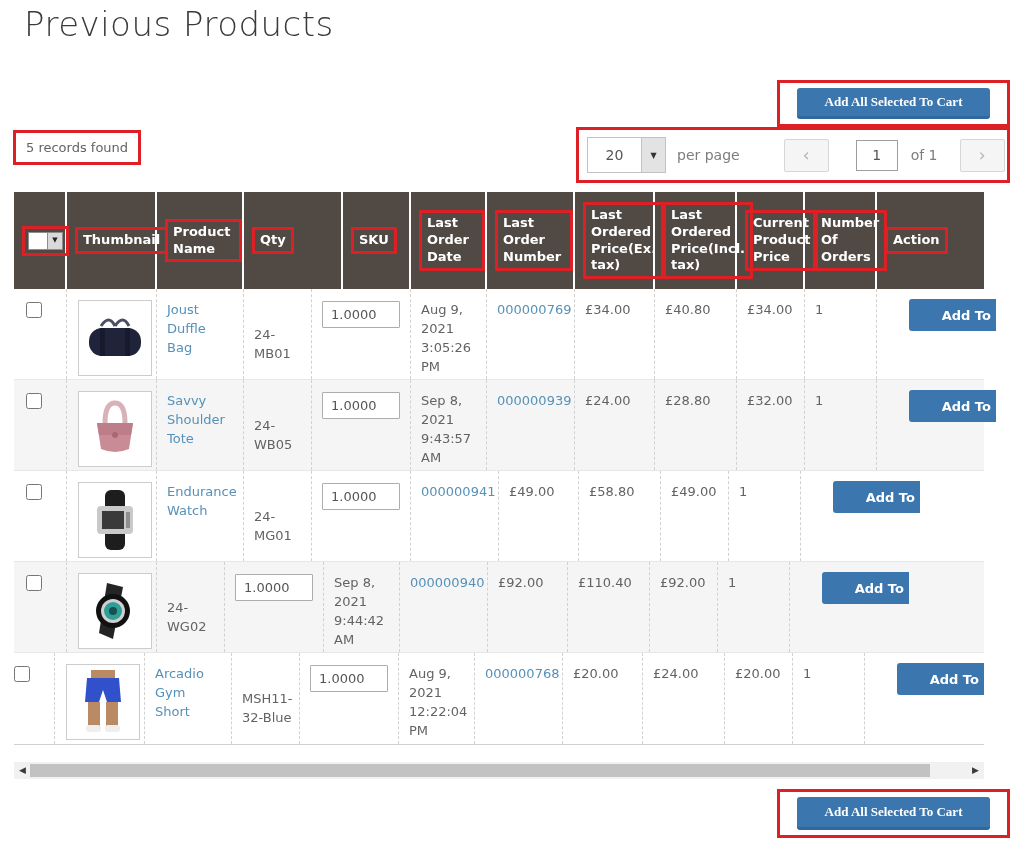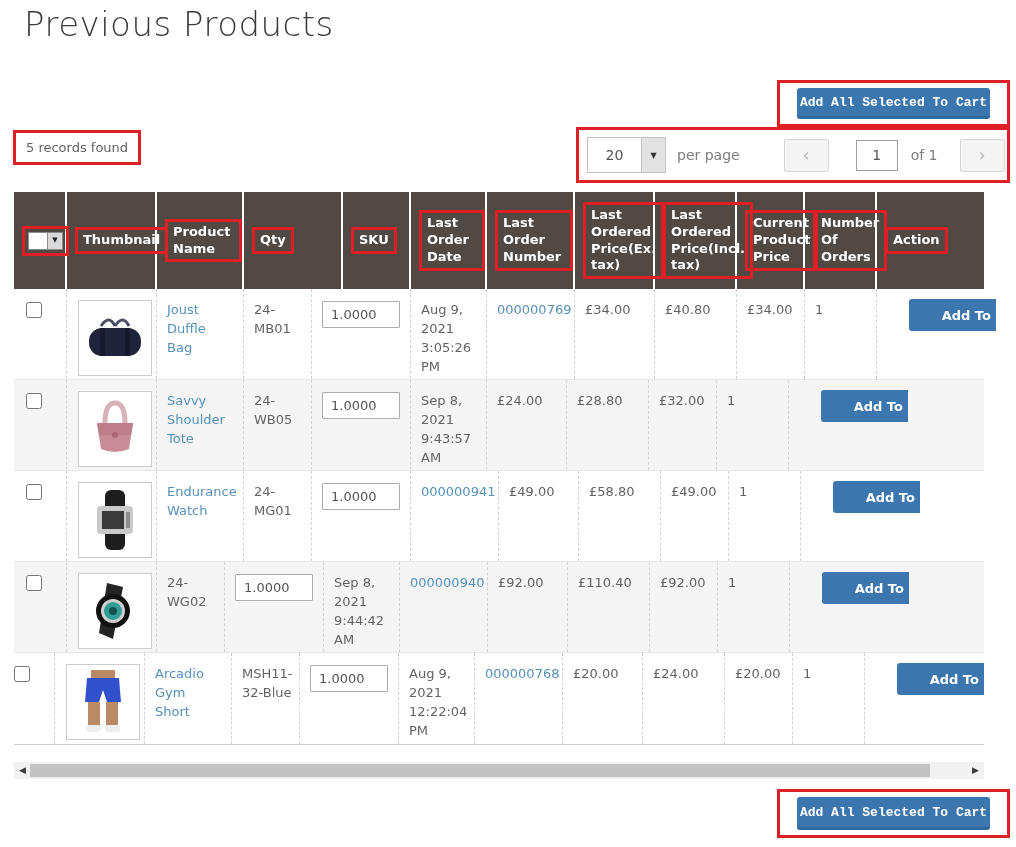--- a/index.html
+++ b/index.html
@@ -10,21 +10,21 @@
 
   .red-box { border:3px solid #dd1f26; }
 
   
   .records { position:absolute; left:13px; top:130px; padding:7px 10px; font-size:13px; color:#636363; }
 
   
   .addall-wrap { position:absolute; left:777px; width:233px; height:47px; display:flex; align-items:center; justify-content:center; }
   .addall-top { top:80px; }
   .addall-bottom { top:789px; height:49px; }
-  .btn-blue { background:#3b77ae; color:#fff; font-weight:bold; font-size:13px; border:0; border-bottom:3px solid #2f689c; width:193px; height:31px; border-radius:3px; cursor:pointer; font-family:Liberation Mono, monospace; }
+  .btn-blue { background:#3b77ae; color:#fff; font-weight:bold; font-size:13px; border:0; border-bottom:3px solid #2f689c; width:193px; height:31px; border-radius:3px; cursor:pointer; font-family:Liberation Serif, serif; }
   .addall-bottom .btn-blue { height:33px; }
 
   
   .pager { position:absolute; left:576px; top:127px; width:434px; height:56px; display:flex; align-items:center; padding-left:8px; }
   .pp-select { display:flex; height:36px; border:1px solid #c2c2c2; background:#fff; cursor:pointer; }
   .pp-value { width:53px; display:flex; align-items:center; justify-content:center; font-size:14px; color:#555; }
   .pp-caret { width:24px; background:#e3e3e3; border-left:1px solid #c2c2c2; display:flex; align-items:center; justify-content:center; font-size:8px; color:#333; }
   .pp-label { margin-left:11px; font-size:14px; color:#7d7d7d; }
   .pg-btn { margin-left:0; width:45px; height:33px; background:#f5f5f5; border:1px solid #d6d6d6; color:#b5b5b5; font-size:17px; display:flex; align-items:center; justify-content:center; border-radius:2px; }
   .pg-prev { margin-left:44px; }
@@ -47,21 +47,21 @@
   .tbody { position:absolute; left:14px; top:289px; width:970px; }
   .trow { display:flex; height:91px; background:#fff; border-bottom:1px solid #e7e7e7; }
   .trow.alt { background:#f5f5f5; }
   .trow:last-child { height:92px; border-bottom:1px solid #d1d1d1;justify-content:flex-end; }
   .tcell { flex-shrink:0; padding:12px 8px 0 10px; border-right:1px dashed #d1d1d1; font-size:13px; color:#636363; line-height:1.45; overflow:hidden; }
   .tcell:last-child { border-right:0; }
   .cell-check { padding-top:13px; padding-left:12px; }
   .cell-check input { width:16px; height:16px; }
   .thumb-box { width:74px; height:76px; border:1px solid #ccc; background:#fff; display:flex; align-items:center; justify-content:center; margin-left:1px; margin-top:-1px; }
   .plink { color:#5591b9; cursor:pointer; }
-  .sku-text { display:inline-block; max-width:52px; word-wrap:break-word; }
+  .sku-text { display:inline-block; max-width:52px; word-wrap:break-word;margin-top:25px; }
   .qty-input { width:78px; height:27px; border:1px solid #adadad; border-radius:1px; padding-left:8px; font-size:13px; color:#555; font-family:inherit; }
   .cell-action { padding:0; position:relative; }
   .btn-addcart { position:absolute; left:32px; top:10px; width:150px; height:32px; background:#3b77ae; color:#fff; font-weight:bold; font-size:13px; border:0; border-radius:3px; cursor:pointer; font-family:inherit; }
 
   
   .hscroll { position:absolute; left:14px; top:762px; width:970px; height:17px; background:#f1f1f1; }
   .hs-thumb { position:absolute; left:16px; top:2px; width:900px; height:13px; background:#c2c2c2; }
   .hs-arrow { position:absolute; top:1px; font-size:9px; color:#3a3a3a; line-height:15px; }
   .hs-left { left:5px; }
   .hs-right { right:5px; }
@@ -173,20 +173,21 @@
               <path d="M14 26 L50 26 L46 52 Q32 58 18 52 Z" fill="#c98c96"></path>
               <path d="M14 26 L50 26 L48 38 L16 38 Z" fill="#bd7e89"></path>
               <circle cx="32" cy="38" r="3" fill="#a96873"></circle>
             </svg>
         </span>
       </div>
       <div class="tcell w2"><span class="plink">Savvy Shoulder Tote</span></div>
       <div class="tcell w3"><span class="sku-text">24-WB05</span></div>
       <div class="tcell w4"><input class="qty-input" value="1.0000" style=""></div>
       <div class="tcell w5">Sep 8, 2021 9:43:57 AM</div>
+      <div class="tcell w6"><span class="plink">000000939</span></div>
       <div class="tcell w7">£24.00</div>
       <div class="tcell w8">£28.80</div>
       <div class="tcell w9">£32.00</div>
       <div class="tcell w10">1</div>
       <div class="tcell w11 cell-action">
           <button class="btn-addcart">Add To Cart</button>
         </div>
     </div>
 
     <div class="trow">

